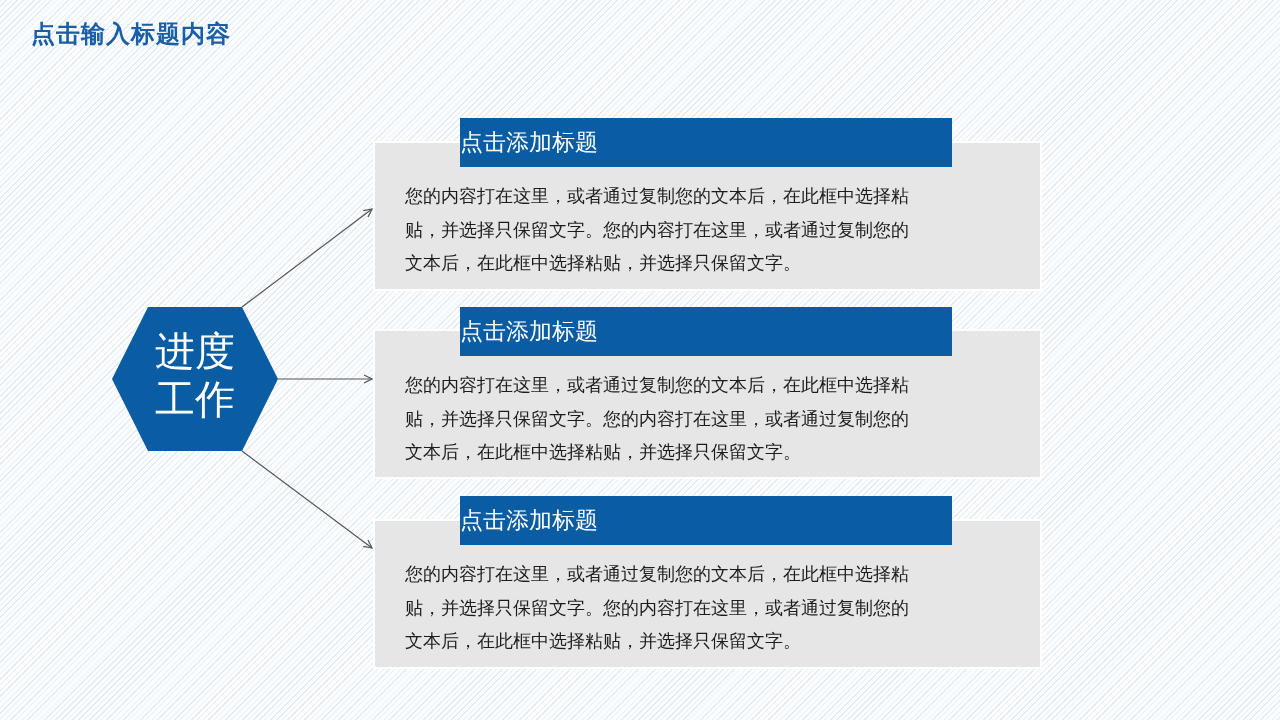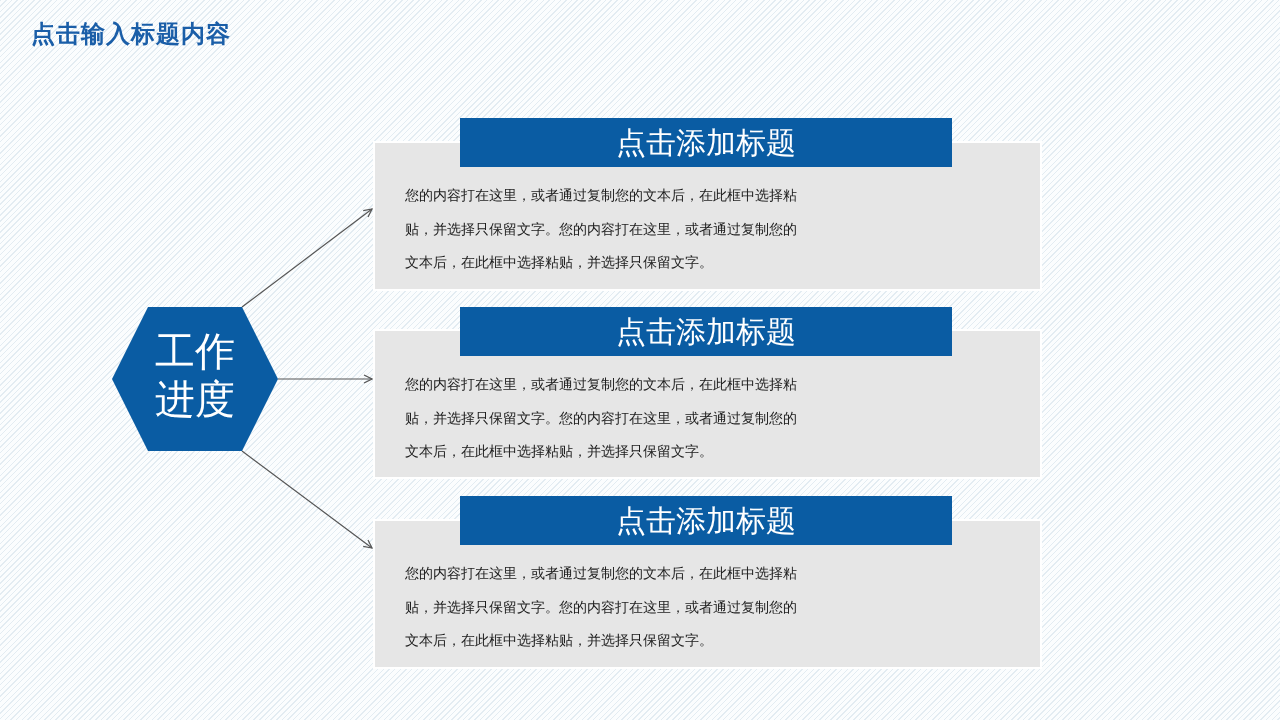--- a/index.html
+++ b/index.html
@@ -7,22 +7,22 @@
     font-family:"DejaVu Sans","Liberation Sans",sans-serif;
     background-color:#fbfdfe;
     background-image:repeating-linear-gradient(135deg,#e3ecf2 0px,#e3ecf2 1px,transparent 1px,transparent 4px);
   }
   .title{position:absolute;left:31px;top:12px;font-size:24px;font-weight:bold;color:#1a5ea8;letter-spacing:1px;line-height:44px;}
   .hex{position:absolute;left:112px;top:307px;width:166px;height:144px;}
   .hex-label{position:absolute;left:112px;top:327px;width:166px;text-align:center;color:#fff;font-size:40px;line-height:48px;}
   svg.lines{position:absolute;left:0;top:0;width:1280px;height:720px;pointer-events:none;}
   .card{position:absolute;left:373px;width:669px;}
   .card .box{position:absolute;left:0;width:665px;background:#e6e6e6;border:2px solid #fff;}
-  .card .banner{position:absolute;left:87px;width:492px;height:49px;background:#0a5ca3;color:#fff;font-size:30px;line-height:49px;text-align:center;}
-  .card .body{position:absolute;left:32px;width:610px;font-size:14px;line-height:33.5px;color:#1c1c1c;}
+  .card .banner{position:absolute;left:87px;width:492px;height:49px;background:#0a5ca3;color:#fff;font-size:23px;line-height:49px;text-align:left;}
+  .card .body{position:absolute;left:32px;width:610px;font-size:18px;line-height:33.5px;color:#1c1c1c;}
 </style>
 </head>
 <body>
 
 <div class="title">点击输入标题内容</div>
 
 <svg class="lines" viewBox="0 0 1280 720">
   <defs>
     <marker id="ah" markerWidth="10" markerHeight="10" refX="9" refY="5" orient="auto" markerUnits="userSpaceOnUse">
       <path d="M1,1 L9,5 L1,9" fill="none" stroke="#555" stroke-width="1.2"></path>
@@ -30,22 +30,22 @@
   </defs>
   <line x1="242" y1="307" x2="372" y2="209" stroke="#555" stroke-width="1.2" marker-end="url(#ah)"></line>
   <line x1="278" y1="379" x2="372" y2="379" stroke="#555" stroke-width="1.2" marker-end="url(#ah)"></line>
   <line x1="242" y1="451" x2="372" y2="548" stroke="#555" stroke-width="1.2" marker-end="url(#ah)"></line>
 </svg>
 
 <svg class="hex" viewBox="0 0 166 144">
   <polygon points="0,72 36,0 130,0 166,72 130,144 36,144" fill="#0a5ca3"></polygon>
 </svg>
 <div class="hex-label">
+  <div>进度</div>
   <div>工作</div>
-  <div>进度</div>
 </div>
 
 <div class="card" style="top:118px;height:175px;">
   <div class="box" style="top:23px;height:146px;"></div>
   <div class="banner" style="top:0;">点击添加标题</div>
   <div class="body" style="top:61px;">
     <div>您的内容打在这里，或者通过复制您的文本后，在此框中选择粘</div>
     <div>贴，并选择只保留文字。您的内容打在这里，或者通过复制您的</div>
     <div>文本后，在此框中选择粘贴，并选择只保留文字。</div>
   </div>

